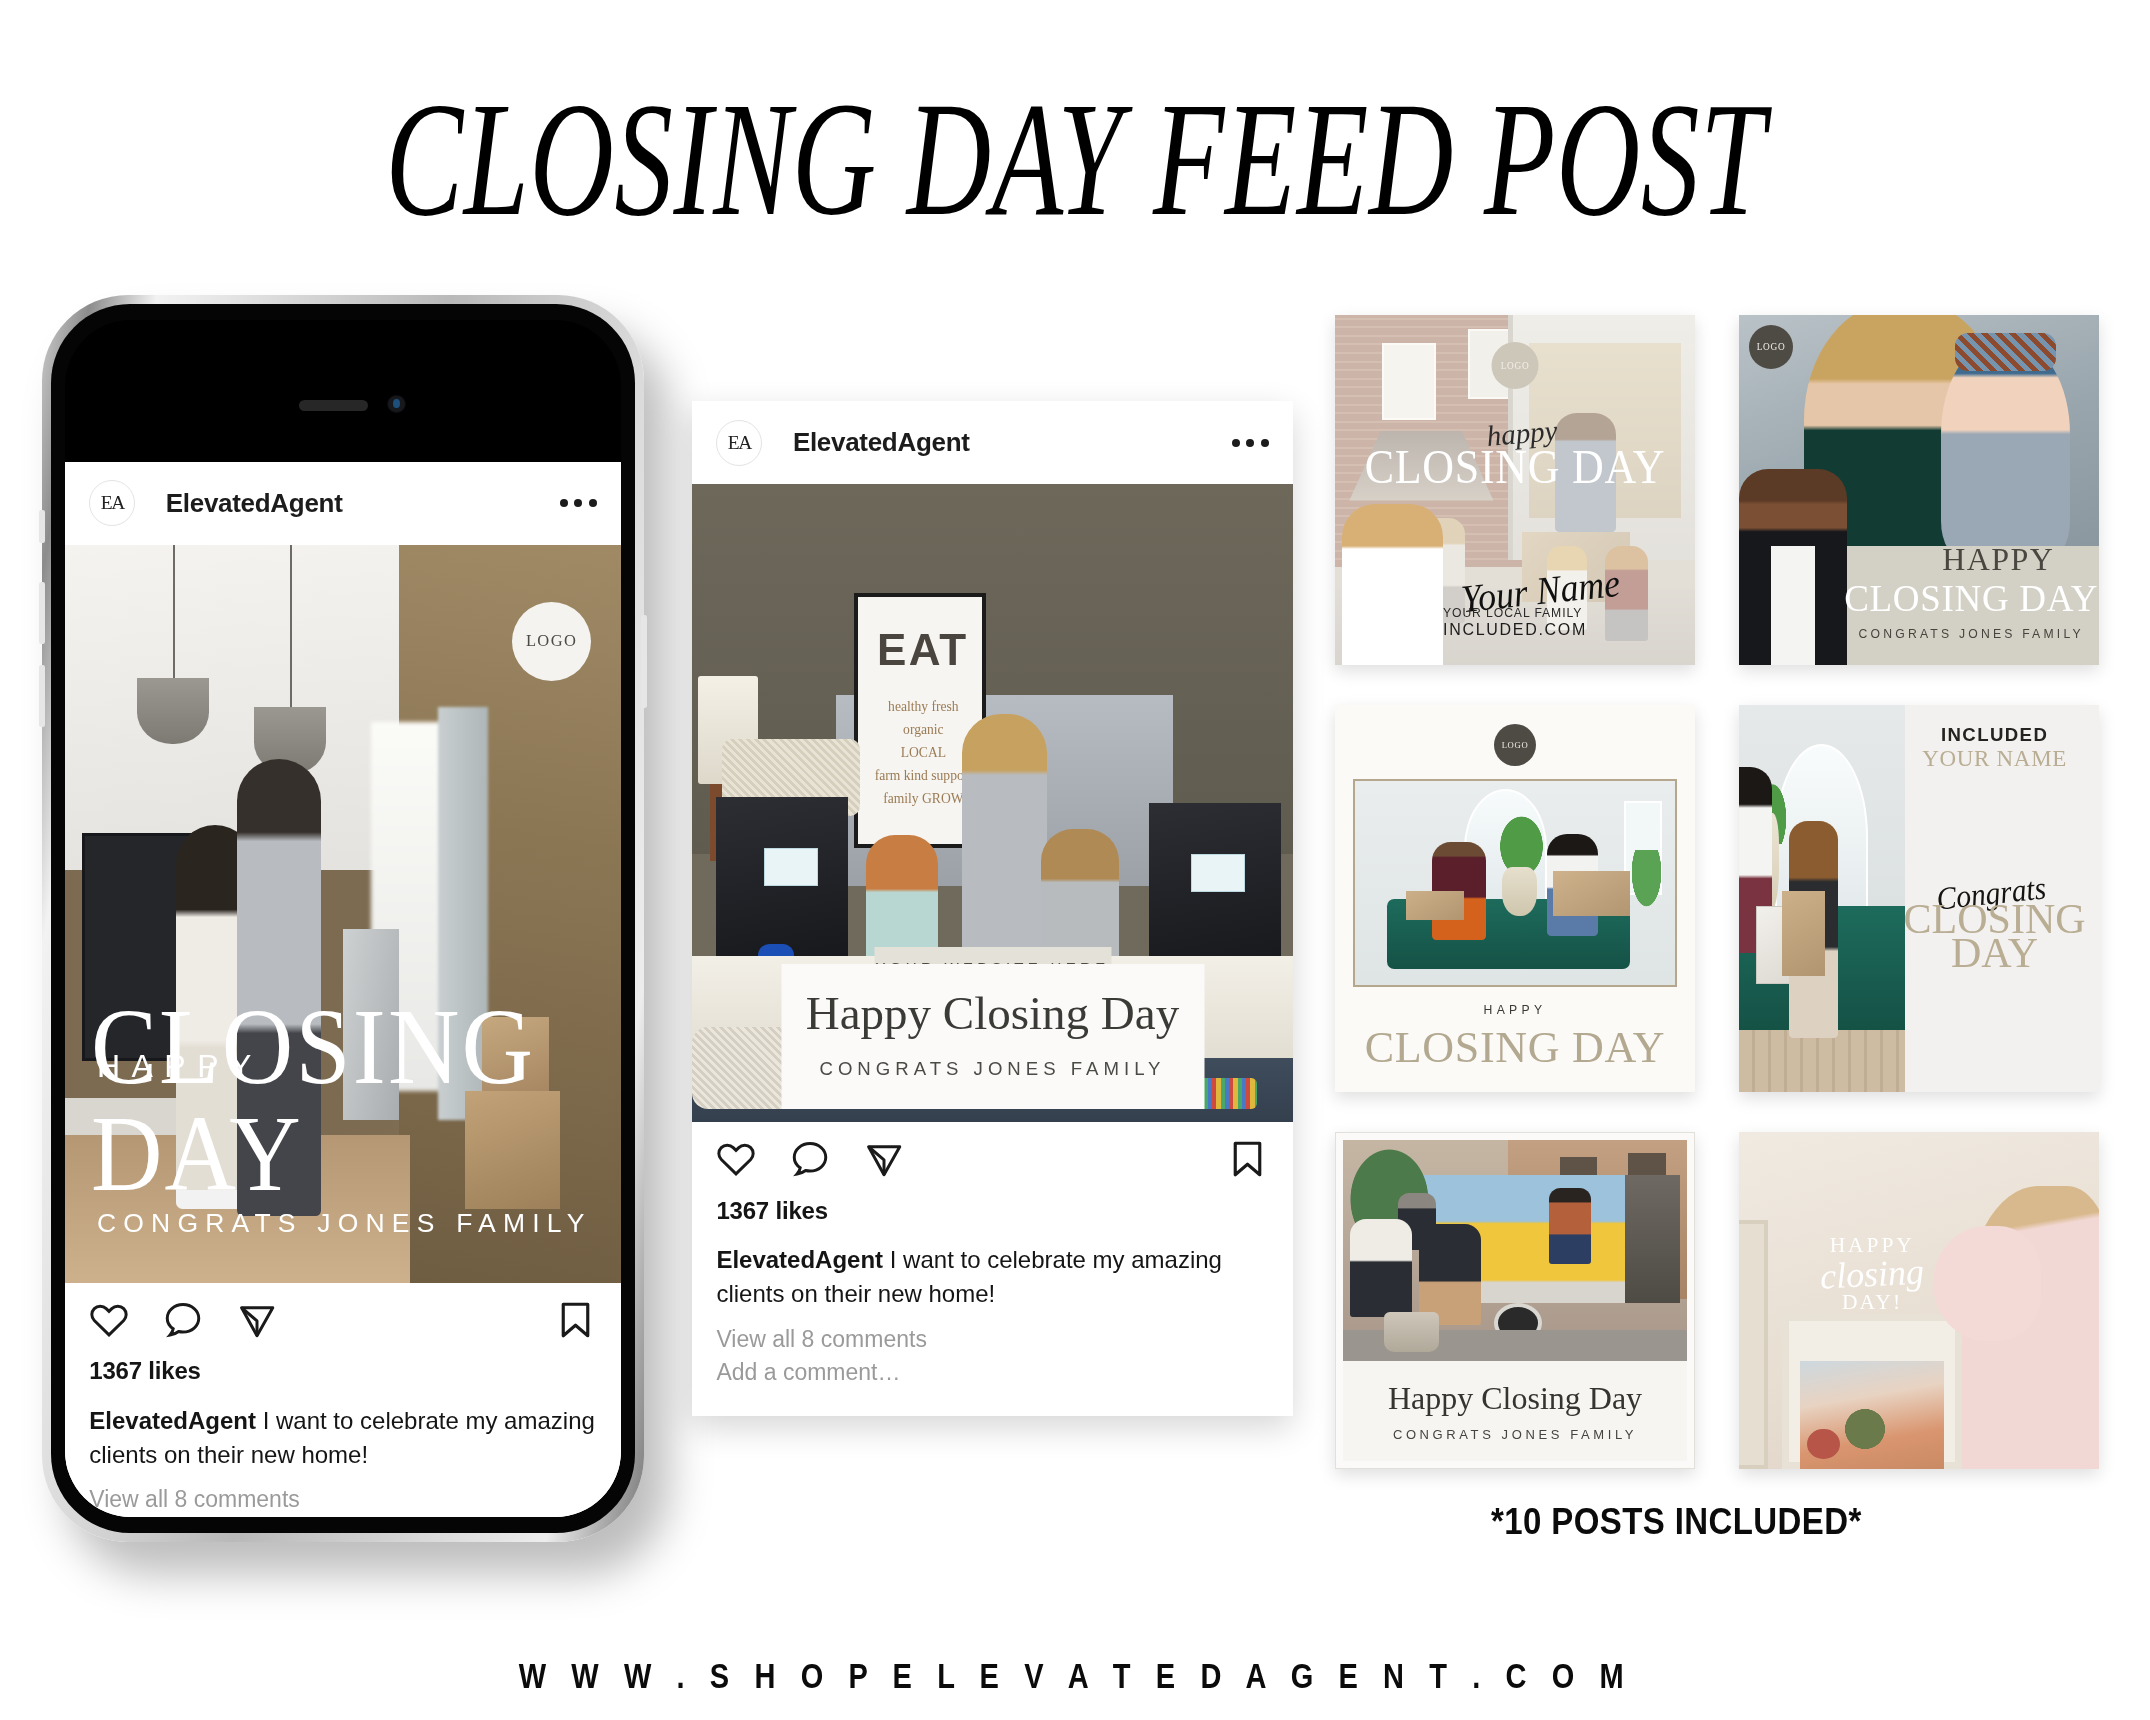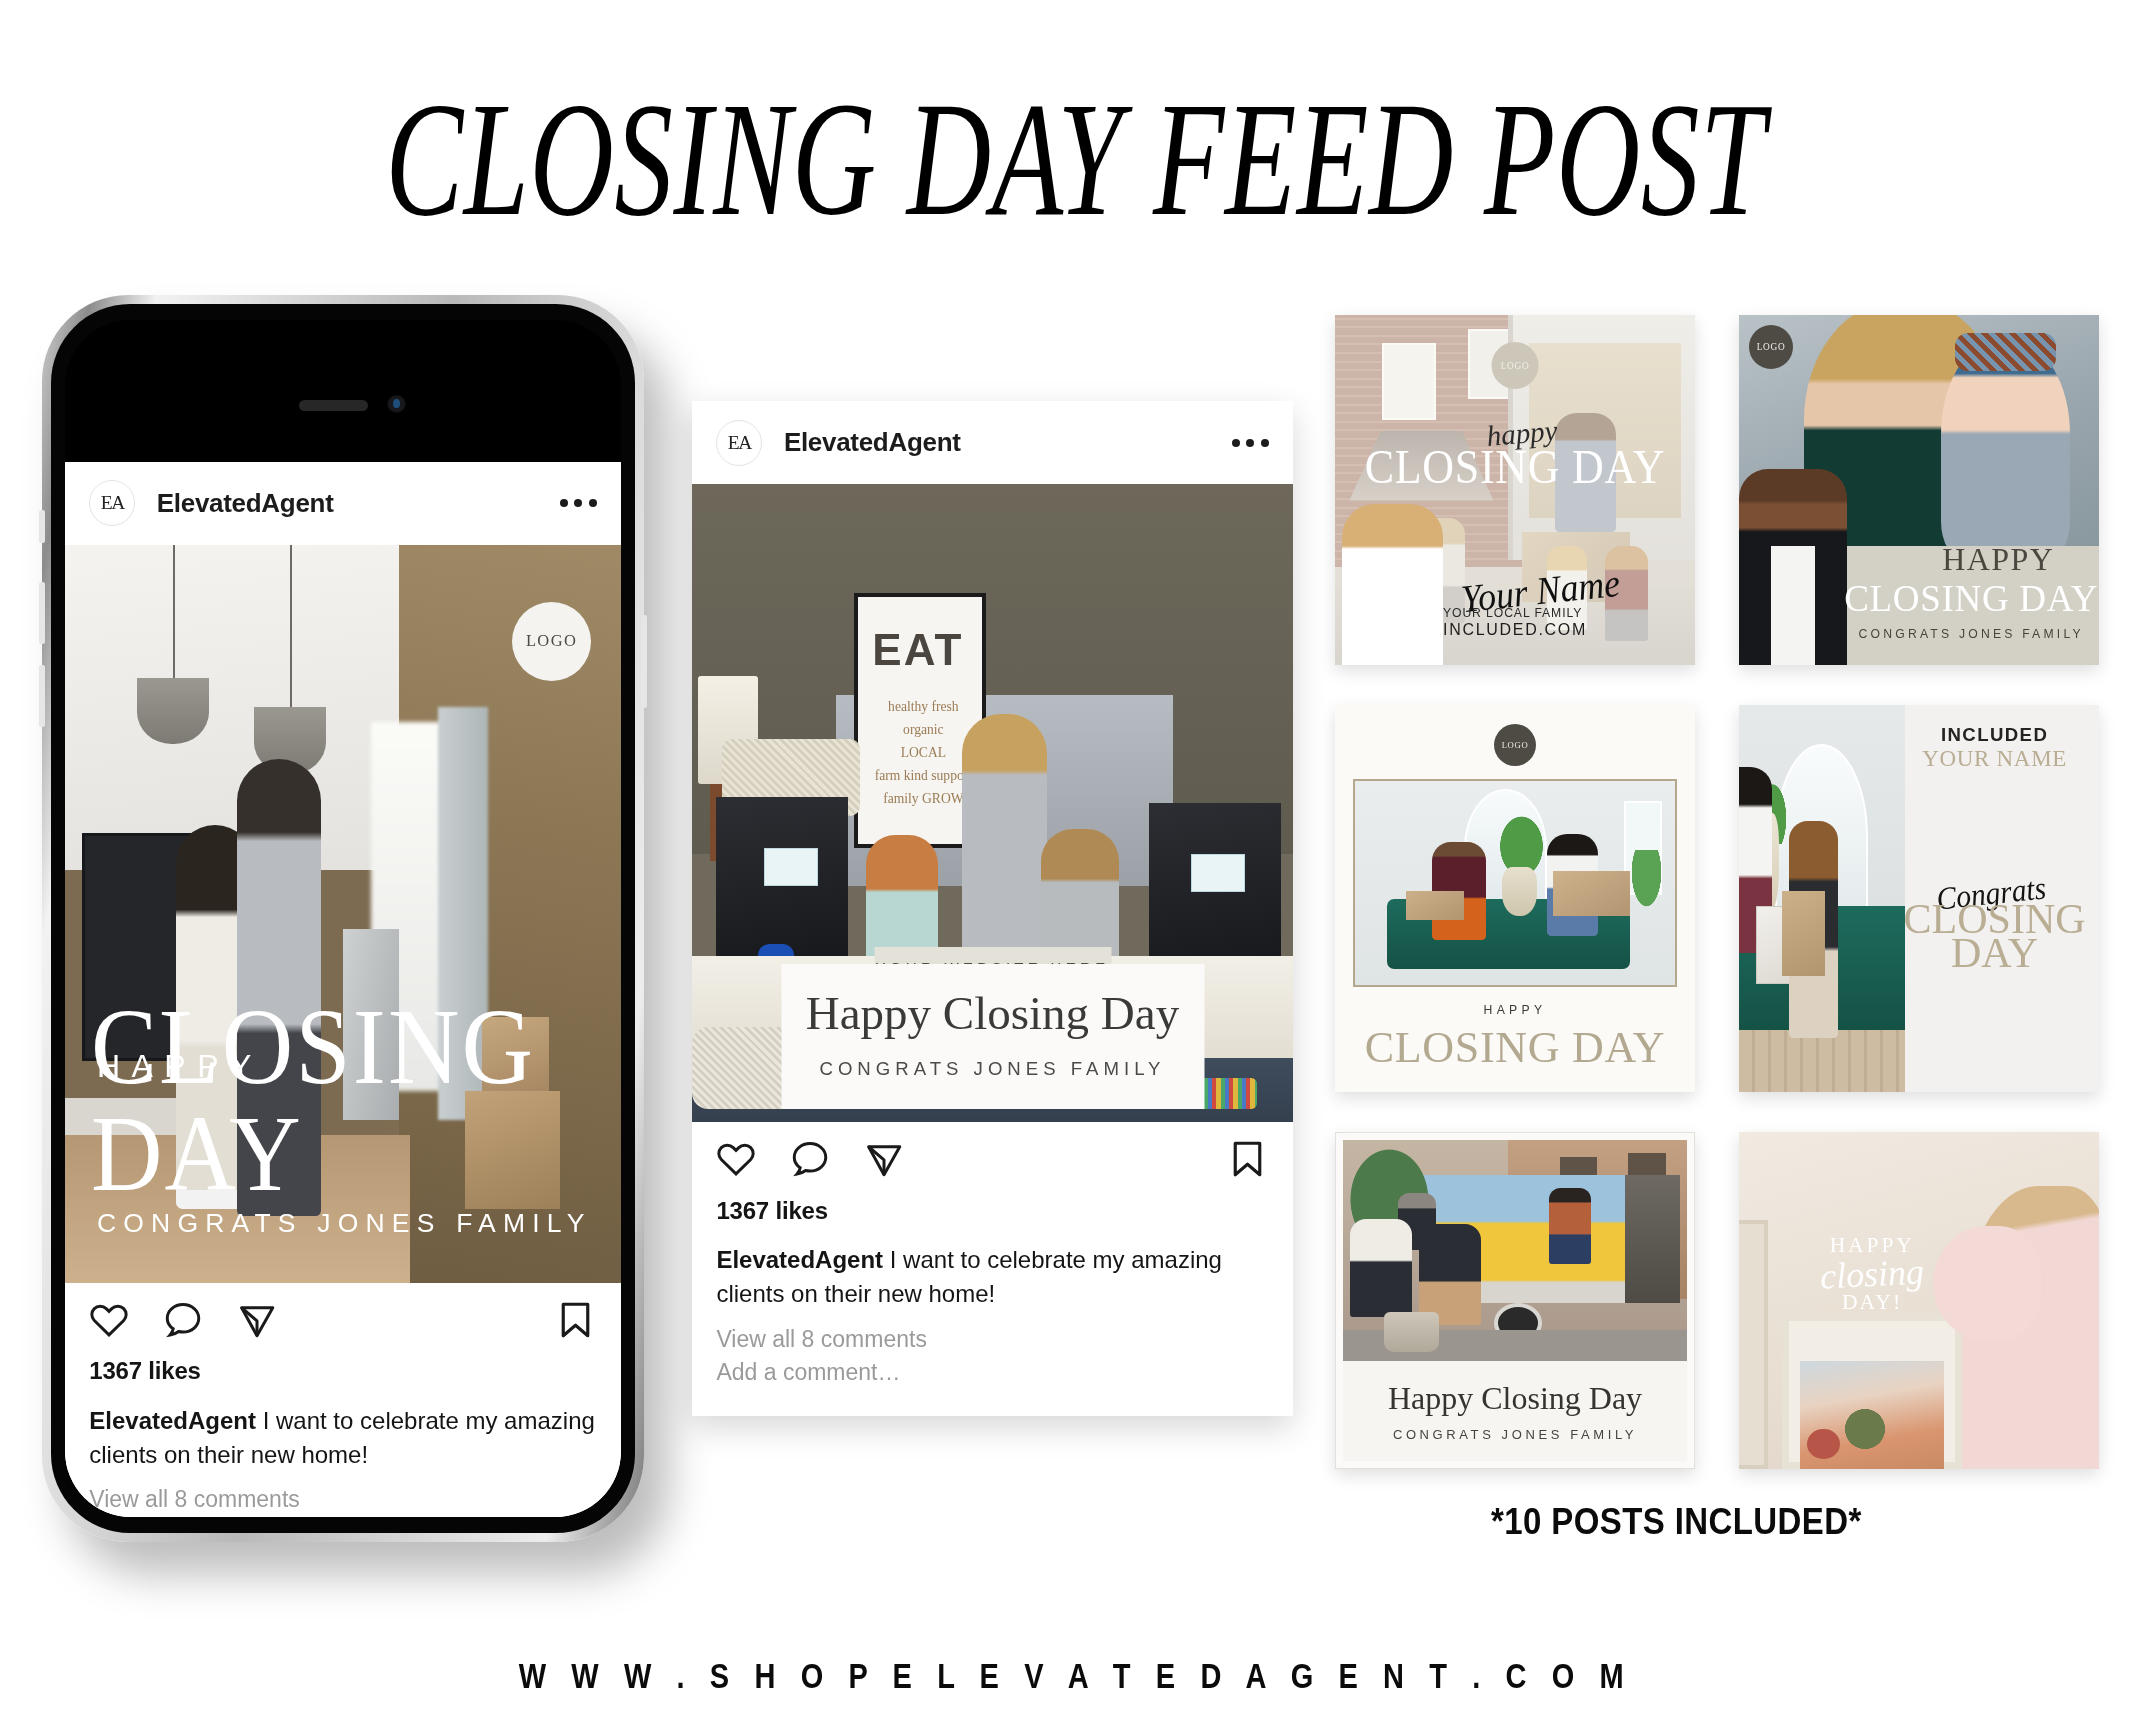--- a/index.html
+++ b/index.html
@@ -71,21 +71,21 @@
   .btn-voldn { left: -2.9px; top: 370px;  width: 5.7px; height: 62px; }
   .btn-power { right: -2.9px; top: 320px; width: 5.7px; height: 93px; }
 
   
   .phone-post {
     position: absolute; left: 0; right: 0; top: 142px;
     background: #ffffff;
   }
 
   
-  .ig-header { display: flex; align-items: center; padding: 18.6px 24.4px; background:#fff; }
+  .ig-header { display: flex; align-items: center; padding: 18.6px 24.4px; background:#fff;gap:9px; }
   .ig-avatar {
     width: 46px; height: 46px; border-radius: 50%;
     background: #ffffff; border: 0.7px solid #e3e3e3;
     display: flex; align-items: center; justify-content: center;
     font-family: "Liberation Serif", serif; font-size: 19.4px; color: #222;
     letter-spacing: -1.4px; flex: none;
   }
   .ig-username {
     margin-left: 21.5px; font-size: 26px; font-weight: bold; color: #1c1c1c;
     letter-spacing: -0.3px;
@@ -173,21 +173,21 @@
     background: #ffffff; border-radius: 8.6px;
     box-shadow: 0 11.5px 33px rgba(0,0,0,0.16);
   }
   .scene-bedroom { height: 638px; background: #6f6a5c; }
   .bd-wall { position:absolute; left:0; top:0; width:100%; height:58%;
       background: linear-gradient(180deg,#6d685a,#5f5b4f); }
   .bd-head { position:absolute; left:24%; top:33%; width:56%; height:30%;
       background: linear-gradient(180deg,#b6bcc1,#9ba1a7); }
   .bd-frame { position:absolute; left:27%; top:17%; width:22%; height:40%;
       background:#f6f5f1; border:4.3px solid #1b1b1b; }
-  .bd-eat { position:absolute; left:30%; top:22%; width:16%; text-align:left;
+  .bd-eat { position:absolute; left:30%; top:22%; width:16%; text-align:right;
       font-family:"Liberation Sans",sans-serif; font-weight:bold; font-size:44px; color:#4a463f; letter-spacing:2.2px;}
   .bd-eat-sub { position:absolute; left:29%; top:33%; width:19%; text-align:center;
       font-family:"Liberation Serif",serif; font-size:13.6px; color:#9b7b55; line-height:1.7;}
   .bd-lamp { position:absolute; left:1%; top:30%; width:10%; height:17%;
       background: linear-gradient(180deg,#f4f0e6,#ddd8ca); border-radius:2.9px;}
   .bd-lampbase { position:absolute; left:3%; top:47%; width:4%; height:12%; background:#7c4a2c;}
   .bd-crateL { position:absolute; left:4%; top:49%; width:22%; height:26%;
       background: linear-gradient(170deg,#2c2e33,#17181c); }
   .bd-crateR { position:absolute; right:2%; top:50%; width:22%; height:26%;
       background: linear-gradient(170deg,#2c2e33,#17181c); }

